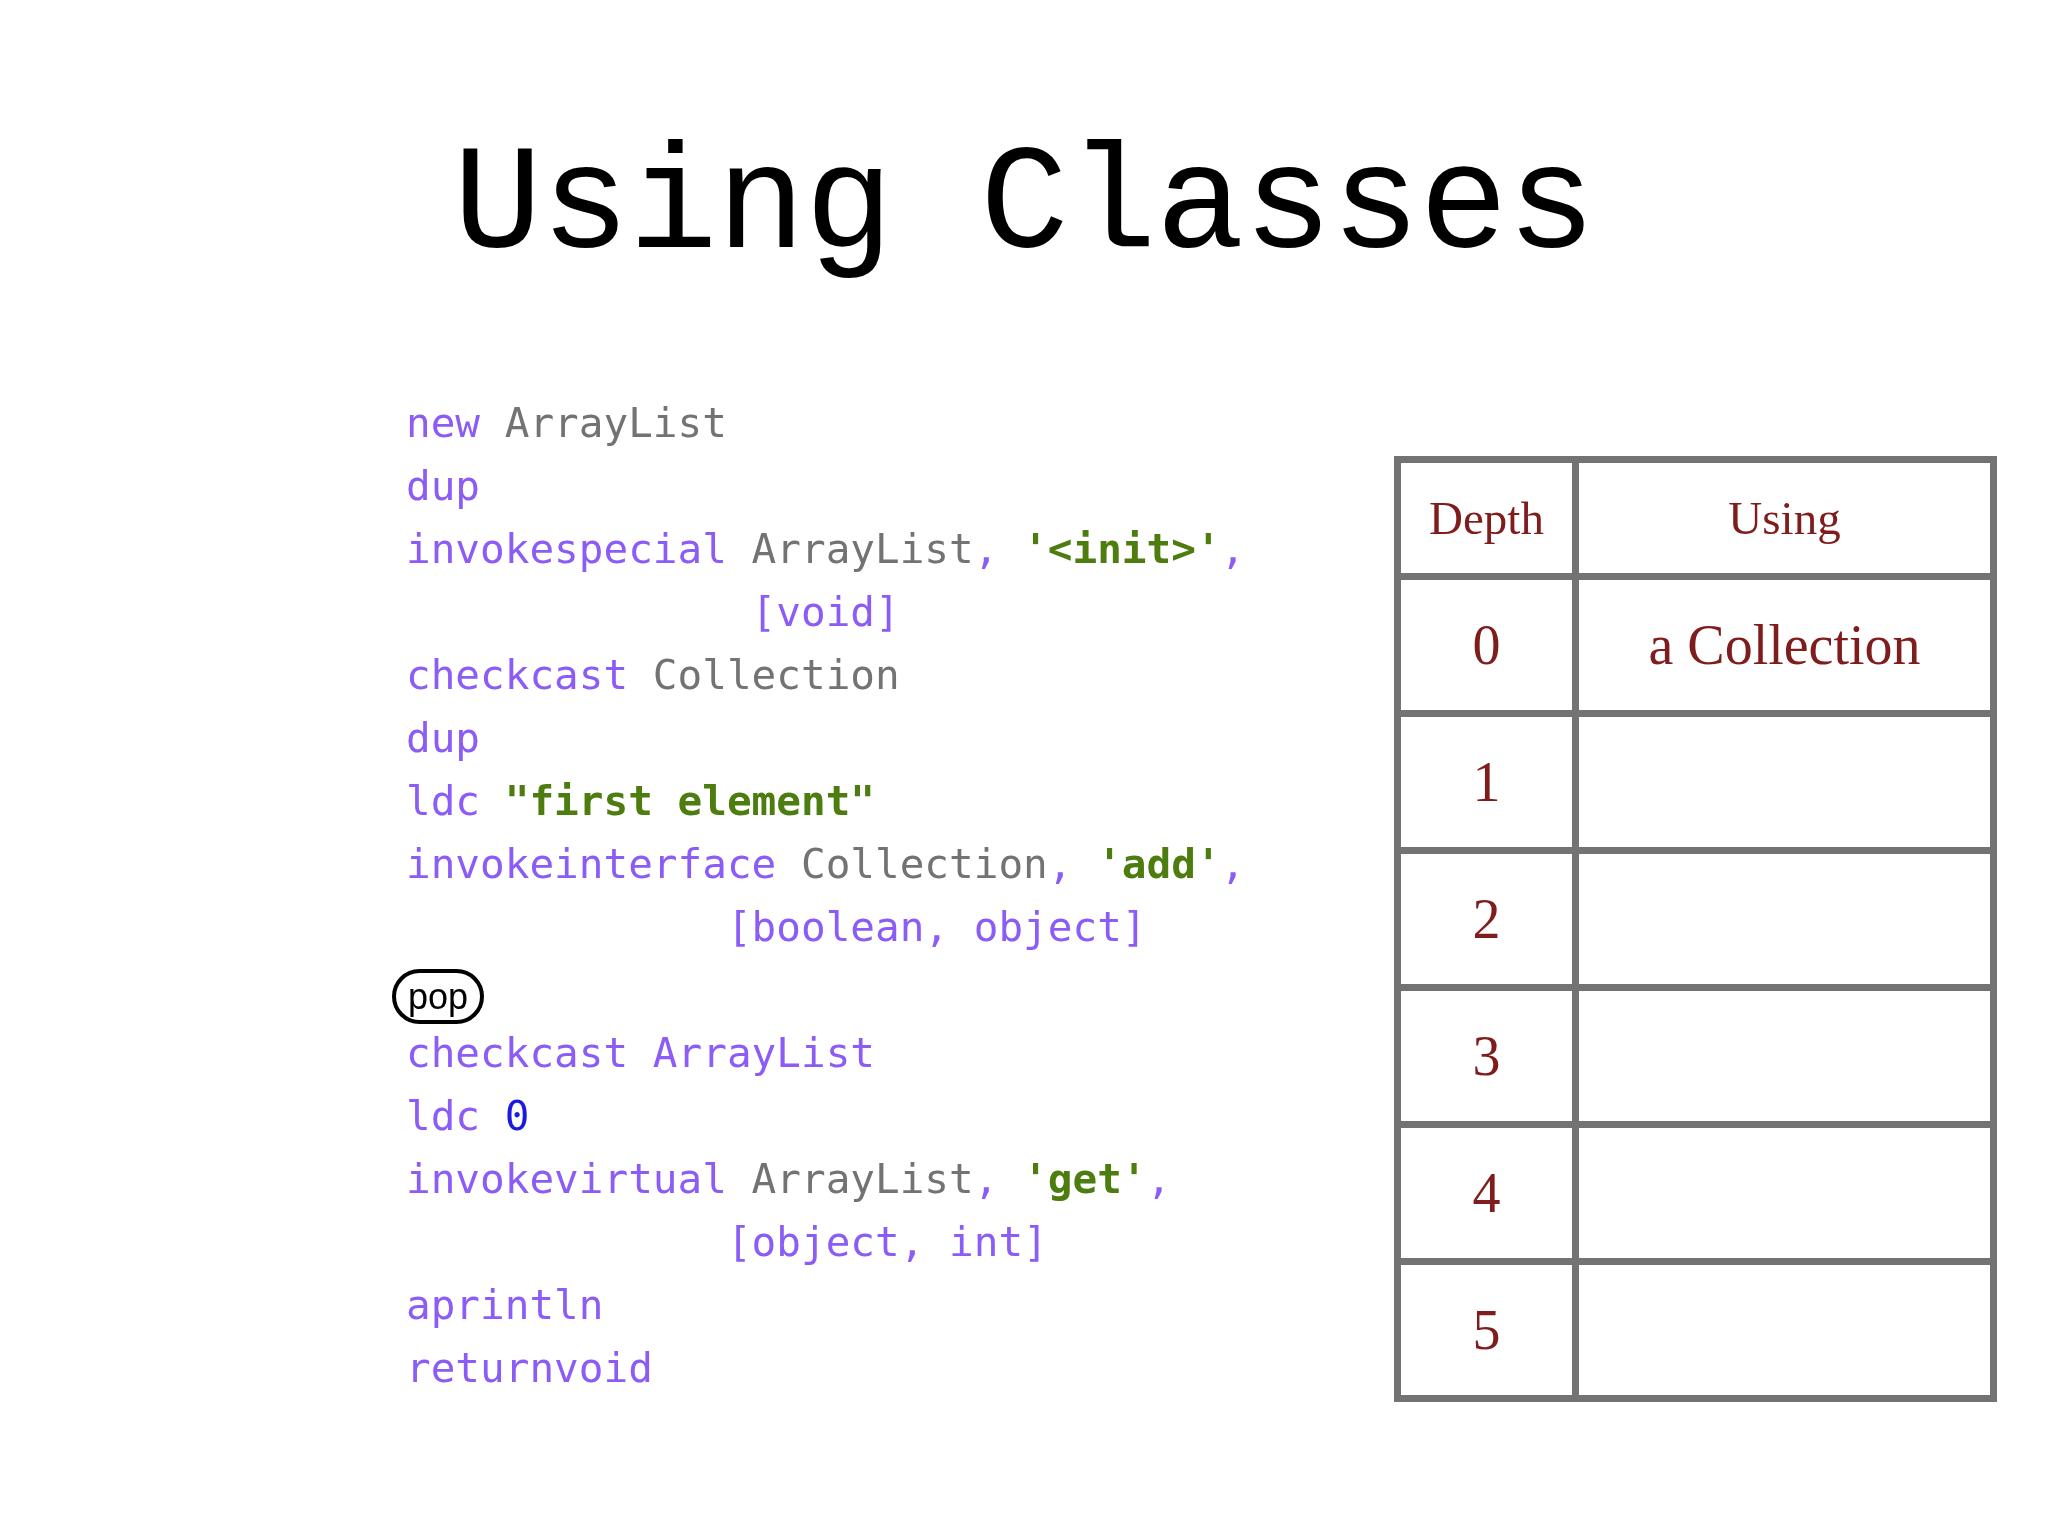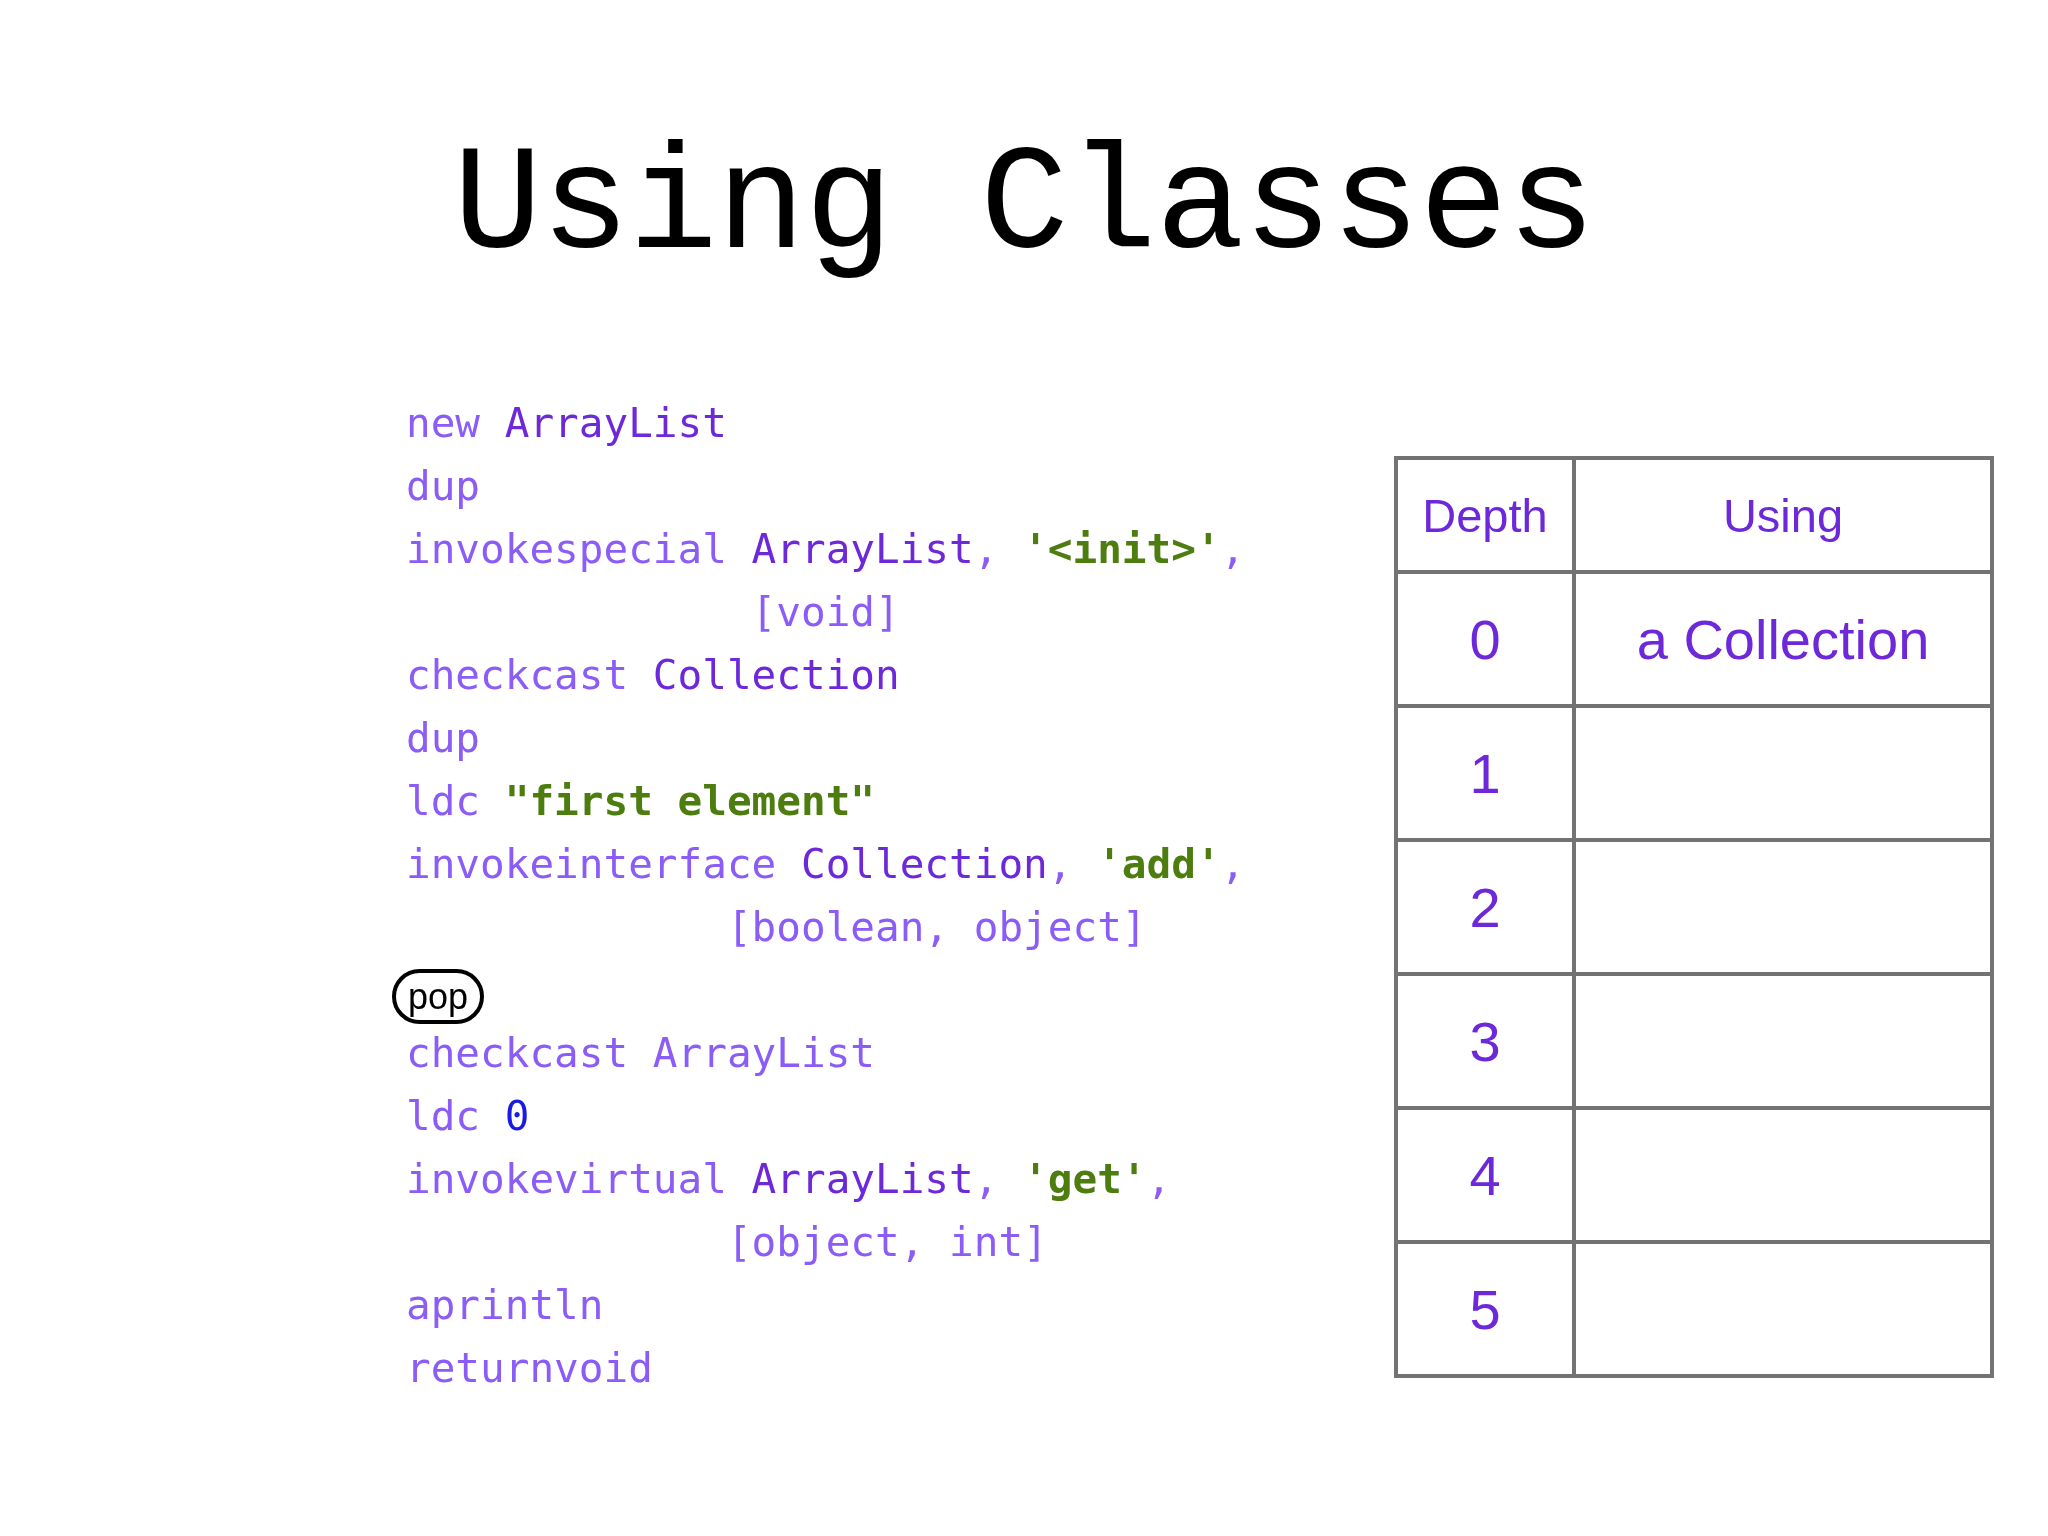--- a/index.html
+++ b/index.html
@@ -42,21 +42,21 @@
     line-height: 63px;
     color: #000000;
     white-space: pre;
   }
   .code-line {
     white-space: pre;
     height: 63px;
     display: block;
   }
   .tok-kw     { color: #8b5cf6; }
-  .tok-type   { color: #6d28d9; }
+  .tok-type   { color: #737373; }
   .tok-str    { color: #4d7c0f; font-weight: bold; }
   .tok-num    { color: #1a1ae0; }
   .tok-plain  { color: #8b5cf6; }
 
   
   .code-line.circled {
     position: relative;
   }
   .pop-pill {
     display: inline-block;
@@ -83,26 +83,26 @@
     left: 1394px;
     top: 456px;
     width: 596px;
     border-collapse: collapse;
     table-layout: fixed;
   }
   #stack-table col.col-depth { width: 178px; }
   #stack-table col.col-value { width: 418px; }
   #stack-table th,
   #stack-table td {
-    border: 4px solid #737373;
+    border: 7px solid #737373;
     text-align: center;
     vertical-align: middle;
-    font-family: Liberation Sans, sans-serif;
+    font-family: Liberation Serif, serif;
     font-weight: 400;
-    color: #6d28d9;
+    color: #7f1d1d;
     padding: 0;
   }
   #stack-table thead th {
     height: 110px;
     font-size: 47px;
   }
   #stack-table tbody td {
     height: 130px;
   }
   #stack-table td.depth-cell {

